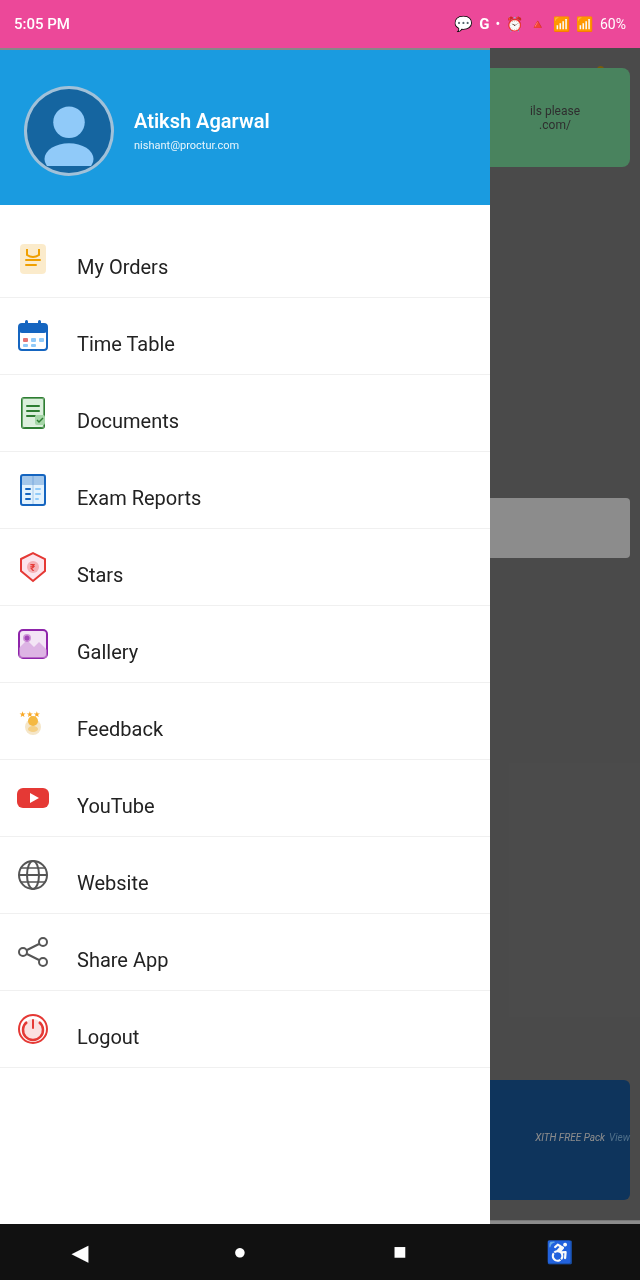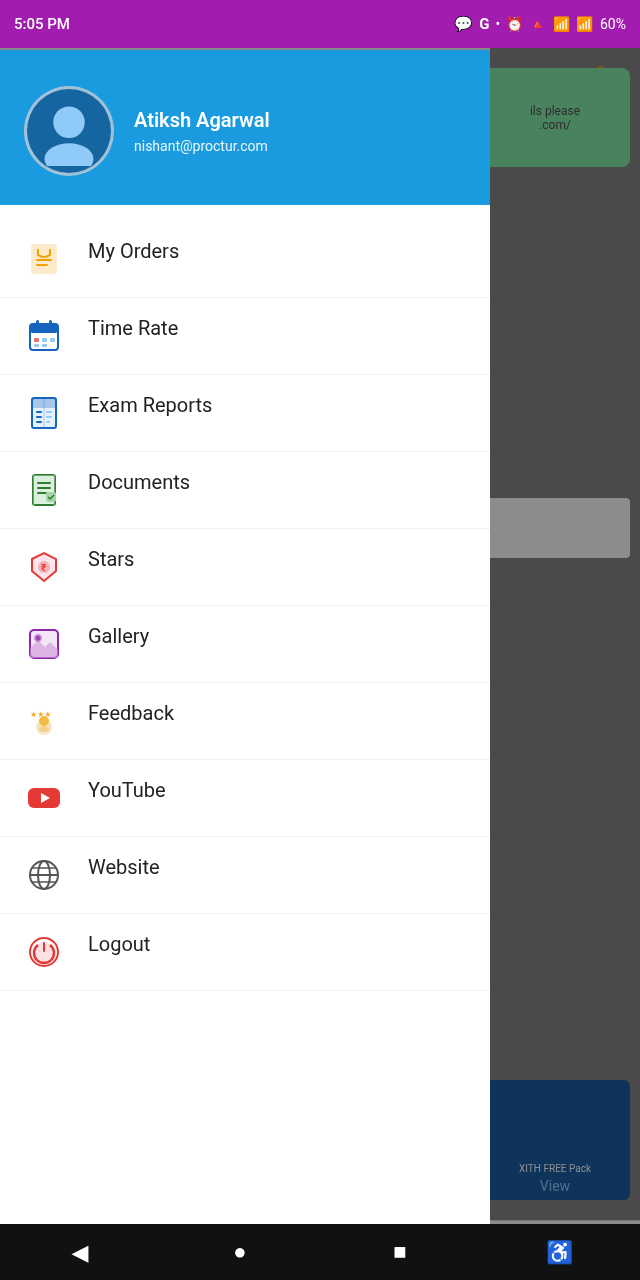--- a/index.html
+++ b/index.html
@@ -10,21 +10,21 @@
       font-family: 'Roboto', Arial, sans-serif;
       background: #888;
       overflow: hidden;
       position: relative;
     }
 
     
     .status-bar {
       width: 640px;
       height: 48px;
-      background: #a21caf;
+      background: #ec4899;
       display: flex;
       align-items: center;
       justify-content: space-between;
       padding: 0 14px;
       position: relative;
       z-index: 100;
     }
     .status-bar-left {
       font-size: 15px;
       color: white;
@@ -75,24 +75,25 @@
     }
     .bg-blue-card {
       position: absolute;
       bottom: 80px;
       right: 10px;
       width: 150px;
       height: 120px;
       background: #1a5fa8;
       border-radius: 6px;
       display: flex;
-      flex-direction: column;
+      flex-direction: row;
       align-items: center;
       justify-content: flex-end;
       padding-bottom: 6px;
+      font-style: italic;
     }
     .bg-bottom-bar {
       position: absolute;
       bottom: 0;
       right: 0;
       width: 160px;
       height: 60px;
       background: white;
       border-top: 1px solid #ddd;
       display: flex;
@@ -158,35 +159,35 @@
       display: flex;
       flex-direction: column;
       gap: 6px;
     }
     .drawer-username {
       font-size: 20px;
       font-weight: 600;
       color: white;
     }
     .drawer-email {
-      font-size: 14px;
+      font-size: 11px;
       color: rgba(255,255,255,0.9);
     }
 
     
     .menu-list {
       flex: 1;
       overflow-y: auto;
       padding: 8px 0;
     }
     .menu-item {
       display: flex;
-      align-items: flex-start;
+      align-items: flex-end;
       gap: 24px;
-      padding: 18px 24px;
+      padding: 18px 13px;
       cursor: pointer;
       border-bottom: 1px solid #f0f0f0;
     }
     .menu-icon {
       width: 40px;
       height: 40px;
       display: flex;
       align-items: center;
       justify-content: center;
       flex-shrink: 0;
@@ -244,21 +245,21 @@
 <div class="bg-content">
   <div style="position:absolute; top:16px; right:20px;">
     <span style="font-size:32px; color:#555;">🔔</span>
   </div>
   <div class="bg-top-card">
     <span style="color:#555; font-size:12px;">ils please<br>.com/</span>
   </div>
   <div class="bg-youtube-card"></div>
   <div class="bg-blue-card">
     <span style="color:white; font-size:10px; padding:4px;">XITH FREE Pack</span>
-    <span style="color:#90caf9; font-size:14px;">View</span>
+    <span style="color:#90caf9; font-size:10px;">View</span>
   </div>
   <div class="bg-bottom-bar">
     <span style="font-size:20px;">👤</span>
     <span style="font-size:12px; color:#555;">Profile</span>
   </div>
 </div>
 
 <div class="drawer-overlay"></div>
 
 <div class="drawer">
@@ -297,21 +298,37 @@
           <rect x="4" y="6" width="28" height="9" rx="3" fill="#1565c0"></rect>
           <rect x="10" y="2" width="3" height="8" rx="1.5" fill="#1565c0"></rect>
           <rect x="23" y="2" width="3" height="8" rx="1.5" fill="#1565c0"></rect>
           <rect x="8" y="20" width="5" height="4" rx="1" fill="#e57373"></rect>
           <rect x="16" y="20" width="5" height="4" rx="1" fill="#90caf9"></rect>
           <rect x="24" y="20" width="5" height="4" rx="1" fill="#90caf9"></rect>
           <rect x="8" y="26" width="5" height="3" rx="1" fill="#90caf9"></rect>
           <rect x="16" y="26" width="5" height="3" rx="1" fill="#90caf9"></rect>
         </svg>
       </div>
-      <span class="menu-label">Time Rate</span>
+      <span class="menu-label">Time Table</span>
+    </div>
+
+    <div class="menu-item">
+      <div class="menu-icon">
+        <svg width="36" height="36" viewBox="0 0 36 36" xmlns="http://www.w3.org/2000/svg">
+          <rect x="7" y="3" width="22" height="30" rx="2" fill="#e8f5e9" stroke="#2e7d32" stroke-width="2"></rect>
+          <path d="M7 3 L7 33 Q18 29 29 33 L29 3 Z" fill="#c8e6c9" opacity="0.4"></path>
+          <rect x="11" y="10" width="14" height="2" rx="1" fill="#2e7d32"></rect>
+          <rect x="11" y="15" width="14" height="2" rx="1" fill="#2e7d32"></rect>
+          <rect x="11" y="20" width="10" height="2" rx="1" fill="#2e7d32"></rect>
+          <path d="M22 22 L28 28" stroke="#2e7d32" stroke-width="2"></path>
+          <rect x="20" y="20" width="10" height="10" rx="2" fill="#a5d6a7"></rect>
+          <path d="M22 25 L24 27 L28 23" stroke="#2e7d32" stroke-width="1.5" fill="none"></path>
+        </svg>
+      </div>
+      <span class="menu-label">Documents</span>
     </div>
 
     <div class="menu-item">
       <div class="menu-icon">
         <svg width="36" height="36" viewBox="0 0 36 36" xmlns="http://www.w3.org/2000/svg">
           <rect x="6" y="3" width="24" height="30" rx="2" fill="#e3f2fd" stroke="#1565c0" stroke-width="2"></rect>
           <rect x="6" y="3" width="24" height="10" rx="2" fill="#1565c0" opacity="0.3"></rect>
           <rect x="10" y="16" width="6" height="2" rx="1" fill="#1565c0"></rect>
           <rect x="10" y="21" width="6" height="2" rx="1" fill="#1565c0"></rect>
           <rect x="10" y="26" width="6" height="2" rx="1" fill="#1565c0"></rect>
@@ -321,36 +338,20 @@
           <rect x="6" y="3" width="24" height="1" rx="0" fill="none"></rect>
           <line x1="18" y1="3" x2="18" y2="33" stroke="#1565c0" stroke-width="1" opacity="0.3"></line>
         </svg>
       </div>
       <span class="menu-label">Exam Reports</span>
     </div>
 
     <div class="menu-item">
       <div class="menu-icon">
         <svg width="36" height="36" viewBox="0 0 36 36" xmlns="http://www.w3.org/2000/svg">
-          <rect x="7" y="3" width="22" height="30" rx="2" fill="#e8f5e9" stroke="#2e7d32" stroke-width="2"></rect>
-          <path d="M7 3 L7 33 Q18 29 29 33 L29 3 Z" fill="#c8e6c9" opacity="0.4"></path>
-          <rect x="11" y="10" width="14" height="2" rx="1" fill="#2e7d32"></rect>
-          <rect x="11" y="15" width="14" height="2" rx="1" fill="#2e7d32"></rect>
-          <rect x="11" y="20" width="10" height="2" rx="1" fill="#2e7d32"></rect>
-          <path d="M22 22 L28 28" stroke="#2e7d32" stroke-width="2"></path>
-          <rect x="20" y="20" width="10" height="10" rx="2" fill="#a5d6a7"></rect>
-          <path d="M22 25 L24 27 L28 23" stroke="#2e7d32" stroke-width="1.5" fill="none"></path>
-        </svg>
-      </div>
-      <span class="menu-label">Documents</span>
-    </div>
-
-    <div class="menu-item">
-      <div class="menu-icon">
-        <svg width="36" height="36" viewBox="0 0 36 36" xmlns="http://www.w3.org/2000/svg">
           <path d="M6 10 L18 4 L30 10 L30 22 L18 32 L6 22 Z" fill="#fce4ec" stroke="#e53935" stroke-width="2"></path>
           <circle cx="18" cy="18" r="6" fill="#e53935" opacity="0.3"></circle>
           <text x="15" y="22" font-size="10" fill="#e53935" font-weight="bold">₹</text>
         </svg>
       </div>
       <span class="menu-label">Stars</span>
     </div>
 
     <div class="menu-item">
       <div class="menu-icon">
@@ -396,20 +397,32 @@
           <circle cx="18" cy="18" r="14" fill="none" stroke="#555" stroke-width="2"></circle>
           <ellipse cx="18" cy="18" rx="6" ry="14" fill="none" stroke="#555" stroke-width="2"></ellipse>
           <line x1="4" y1="18" x2="32" y2="18" stroke="#555" stroke-width="2"></line>
           <line x1="6" y1="11" x2="30" y2="11" stroke="#555" stroke-width="1.5"></line>
           <line x1="6" y1="25" x2="30" y2="25" stroke="#555" stroke-width="1.5"></line>
         </svg>
       </div>
       <span class="menu-label">Website</span>
     </div>
 
+    <div class="menu-item">
+      <div class="menu-icon">
+        <svg width="36" height="36" viewBox="0 0 36 36" xmlns="http://www.w3.org/2000/svg">
+          <circle cx="28" cy="8" r="4" fill="none" stroke="#555" stroke-width="2"></circle>
+          <circle cx="8" cy="18" r="4" fill="none" stroke="#555" stroke-width="2"></circle>
+          <circle cx="28" cy="28" r="4" fill="none" stroke="#555" stroke-width="2"></circle>
+          <line x1="12" y1="16" x2="24" y2="10" stroke="#555" stroke-width="2"></line>
+          <line x1="12" y1="20" x2="24" y2="26" stroke="#555" stroke-width="2"></line>
+        </svg>
+      </div>
+      <span class="menu-label">Share App</span>
+    </div>
 
 
     <div class="menu-item">
       <div class="menu-icon">
         <svg width="36" height="36" viewBox="0 0 36 36" xmlns="http://www.w3.org/2000/svg">
           <circle cx="18" cy="18" r="14" fill="none" stroke="#e53935" stroke-width="2"></circle>
           <circle cx="18" cy="18" r="10" fill="#e53935" opacity="0.15"></circle>
           <rect x="17" y="8" width="2" height="10" rx="1" fill="#e53935"></rect>
           <path d="M12 11 A10 10 0 1 0 24 11" fill="none" stroke="#e53935" stroke-width="2.5"></path>
         </svg>

